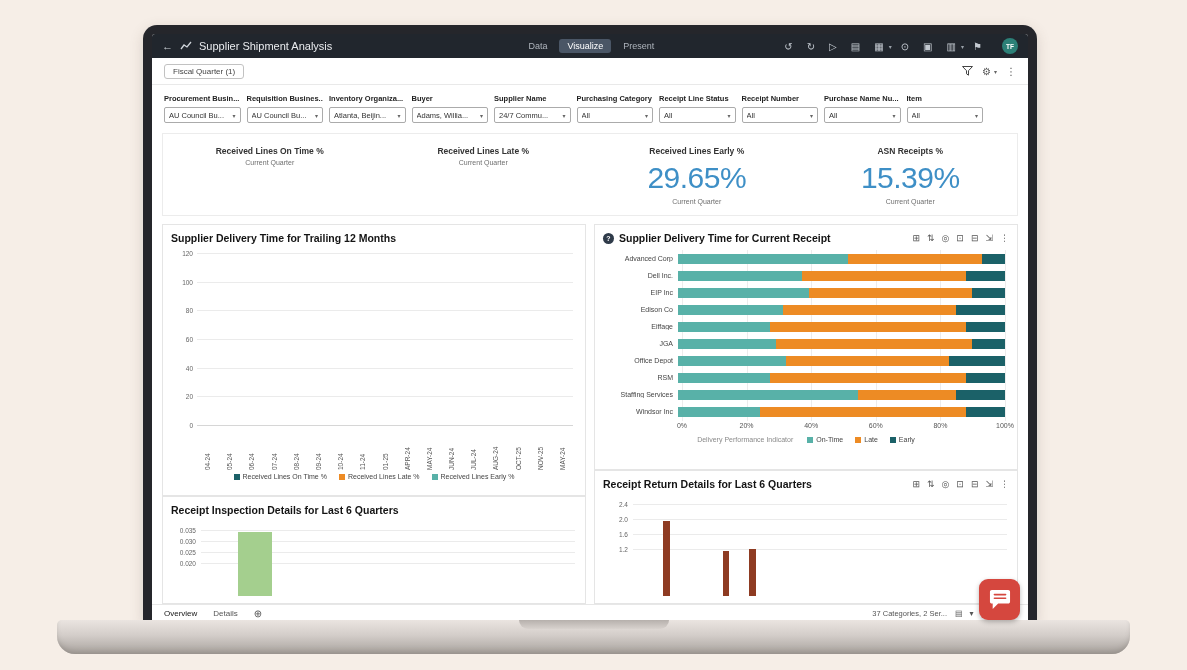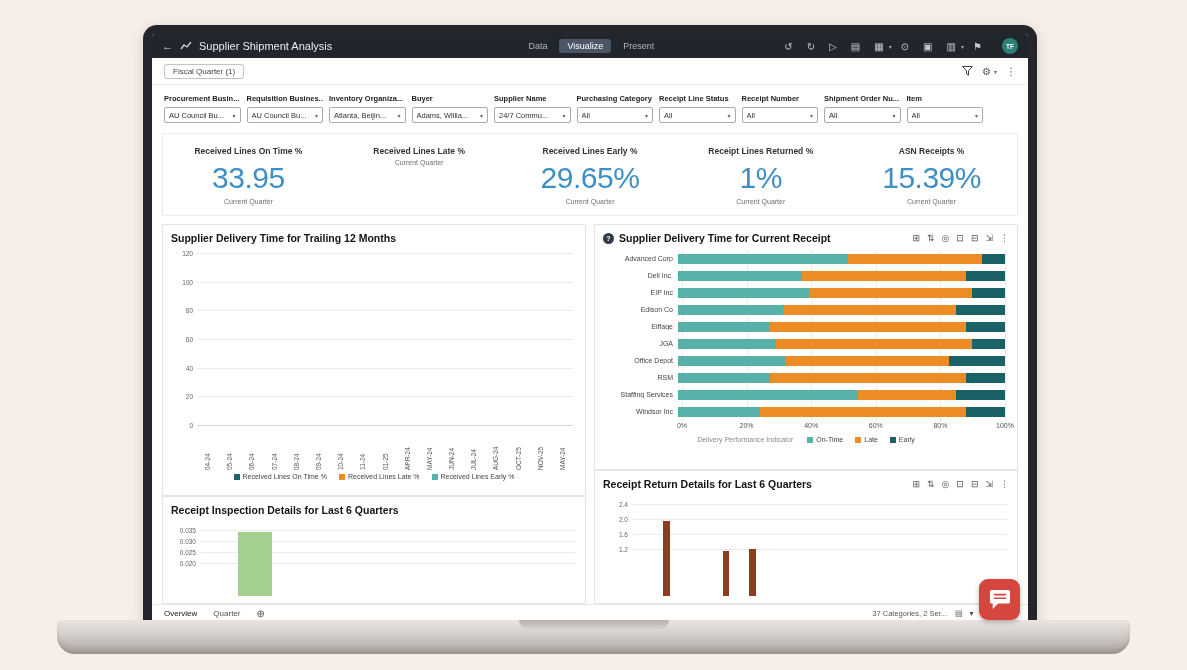--- a/index.html
+++ b/index.html
@@ -193,53 +193,47 @@
             </div>
           </div>
           <div class="filter">
             <div class="flabel">Receipt Number</div>
             <div class="fselect">
               <span class="fval">All</span>
               <span class="fcaret">▾</span>
             </div>
           </div>
           <div class="filter">
-            <div class="flabel">Shipment Order Nu...</div>
+            <div class="flabel">Purchase Name Nu...</div>
             <div class="fselect">
               <span class="fval">All</span>
               <span class="fcaret">▾</span>
             </div>
           </div>
           <div class="filter">
             <div class="flabel">Item</div>
             <div class="fselect">
               <span class="fval">All</span>
               <span class="fcaret">▾</span>
             </div>
           </div>
         </div>
 
       <div class="kpi-band">
           <div class="kpi">
             <div class="kpi-label">Received Lines On Time %</div>
-            <div class="kpi-value">33.95</div>
             <div class="kpi-sub">Current Quarter</div>
           </div>
           <div class="kpi">
             <div class="kpi-label">Received Lines Late %</div>
             <div class="kpi-sub">Current Quarter</div>
           </div>
           <div class="kpi">
             <div class="kpi-label">Received Lines Early %</div>
             <div class="kpi-value">29.65%</div>
-            <div class="kpi-sub">Current Quarter</div>
-          </div>
-          <div class="kpi">
-            <div class="kpi-label">Receipt Lines Returned %</div>
-            <div class="kpi-value">1%</div>
             <div class="kpi-sub">Current Quarter</div>
           </div>
           <div class="kpi">
             <div class="kpi-label">ASN Receipts %</div>
             <div class="kpi-value">15.39%</div>
             <div class="kpi-sub">Current Quarter</div>
           </div>
         </div>
 
       <div class="charts">
@@ -593,21 +587,21 @@
                   <div class="pbar" style="left: 31%; width: 1.8%; top: 53px; background: rgb(142, 59, 34);"></div>
                 </div>
               </div>
           </div>
         </div>
       </div>
 
       <div class="app-footer">
         <div class="ftabs">
             <span class="ftab active">Overview</span>
-            <span class="ftab">Quarter</span>
+            <span class="ftab">Details</span>
           </div>
         <span class="add-canvas">⊕</span>
         <div class="fstatus">
           <span>37 Categories, 2 Ser...</span>
           <div class="sicons">
               <span class="sicon">▤</span>
               <span class="sicon">▾</span>
               <span class="sicon">⚐</span>
               <span class="sicon">✦</span>
               <span class="sicon">◧</span>

